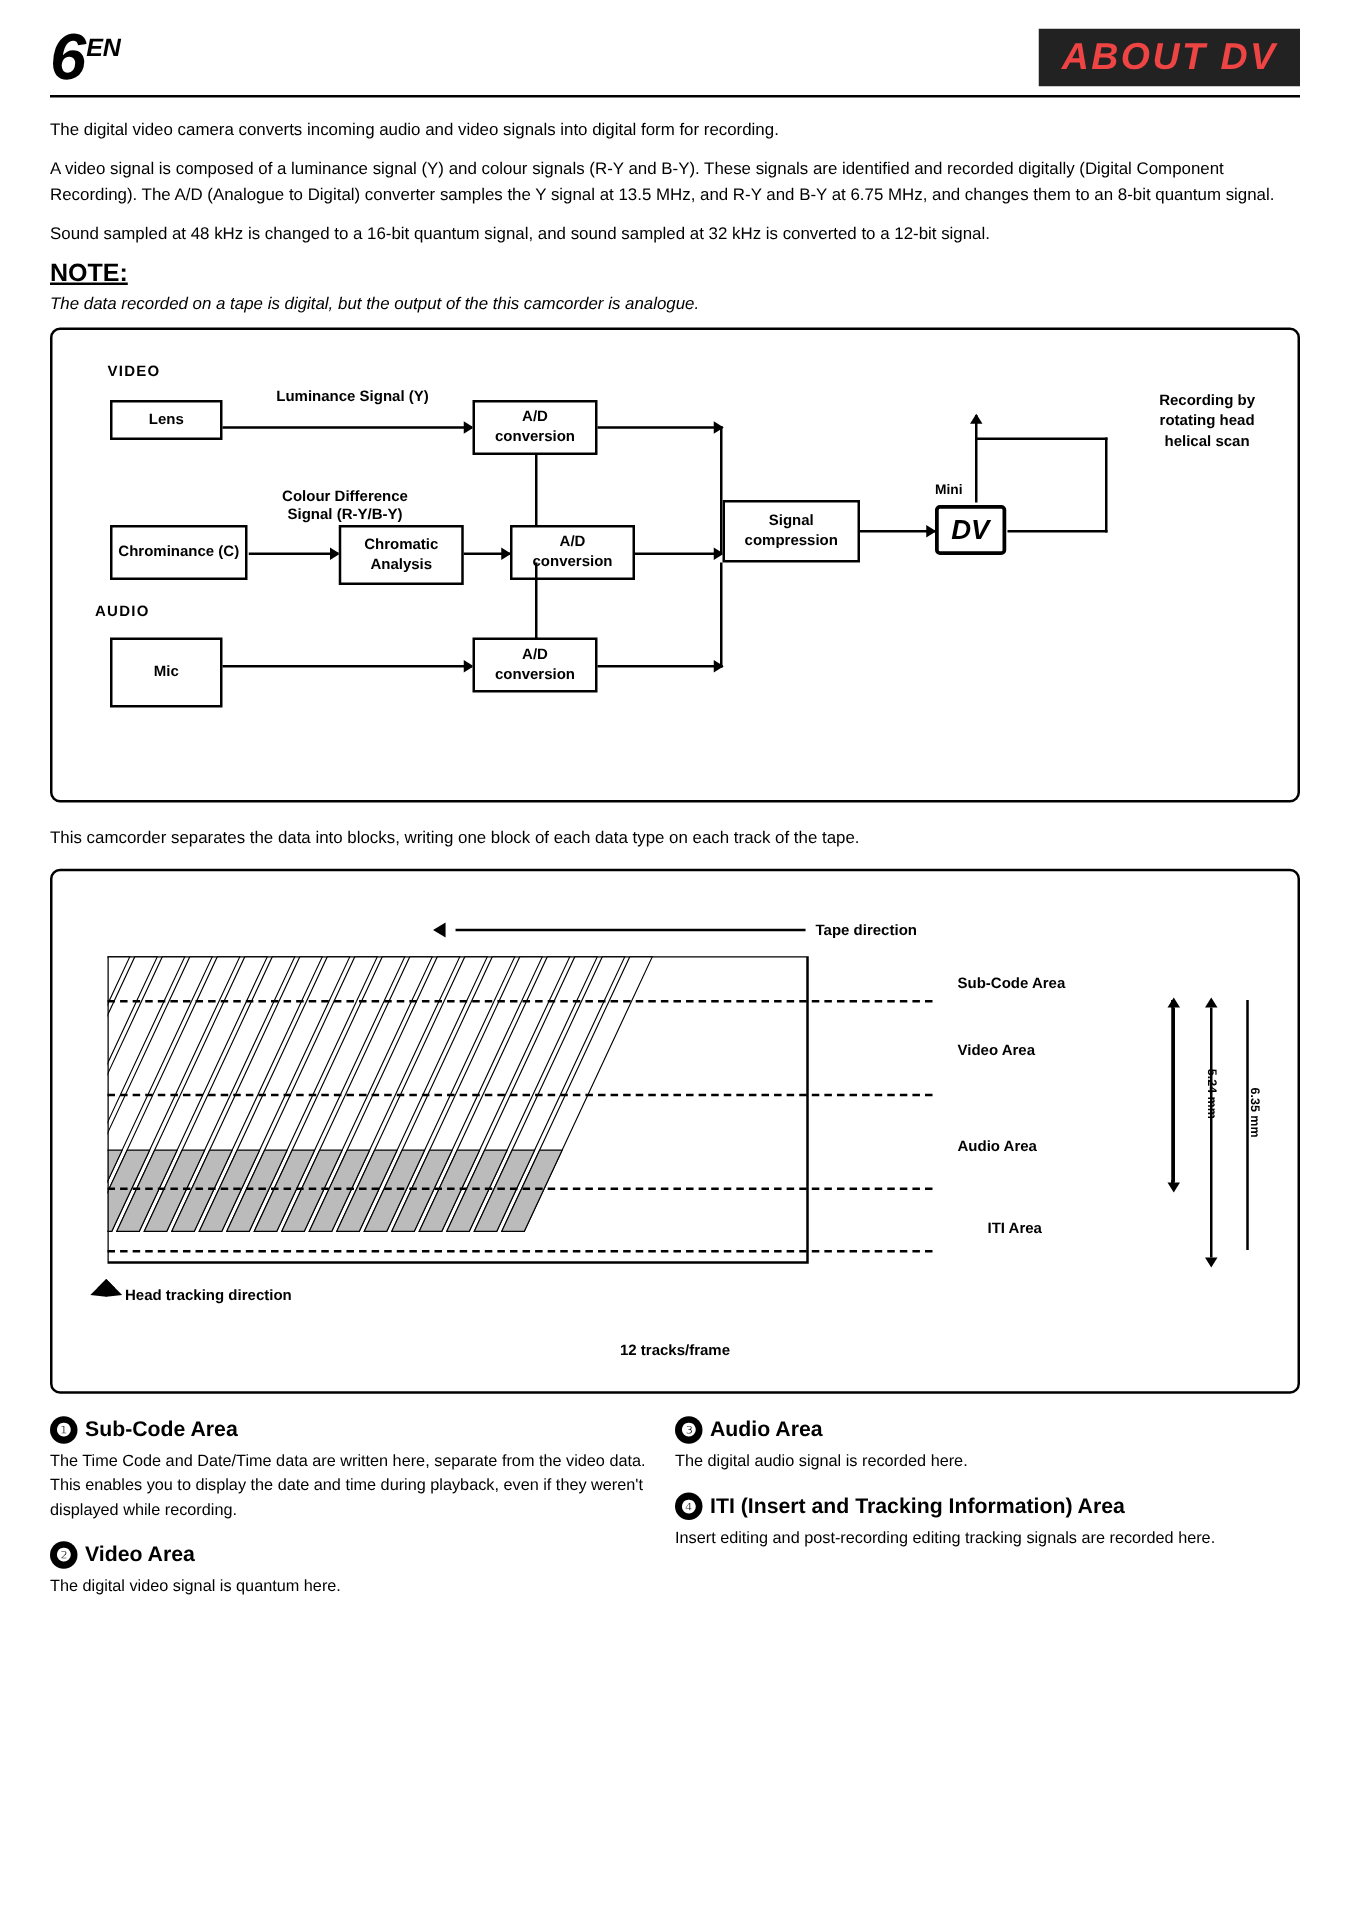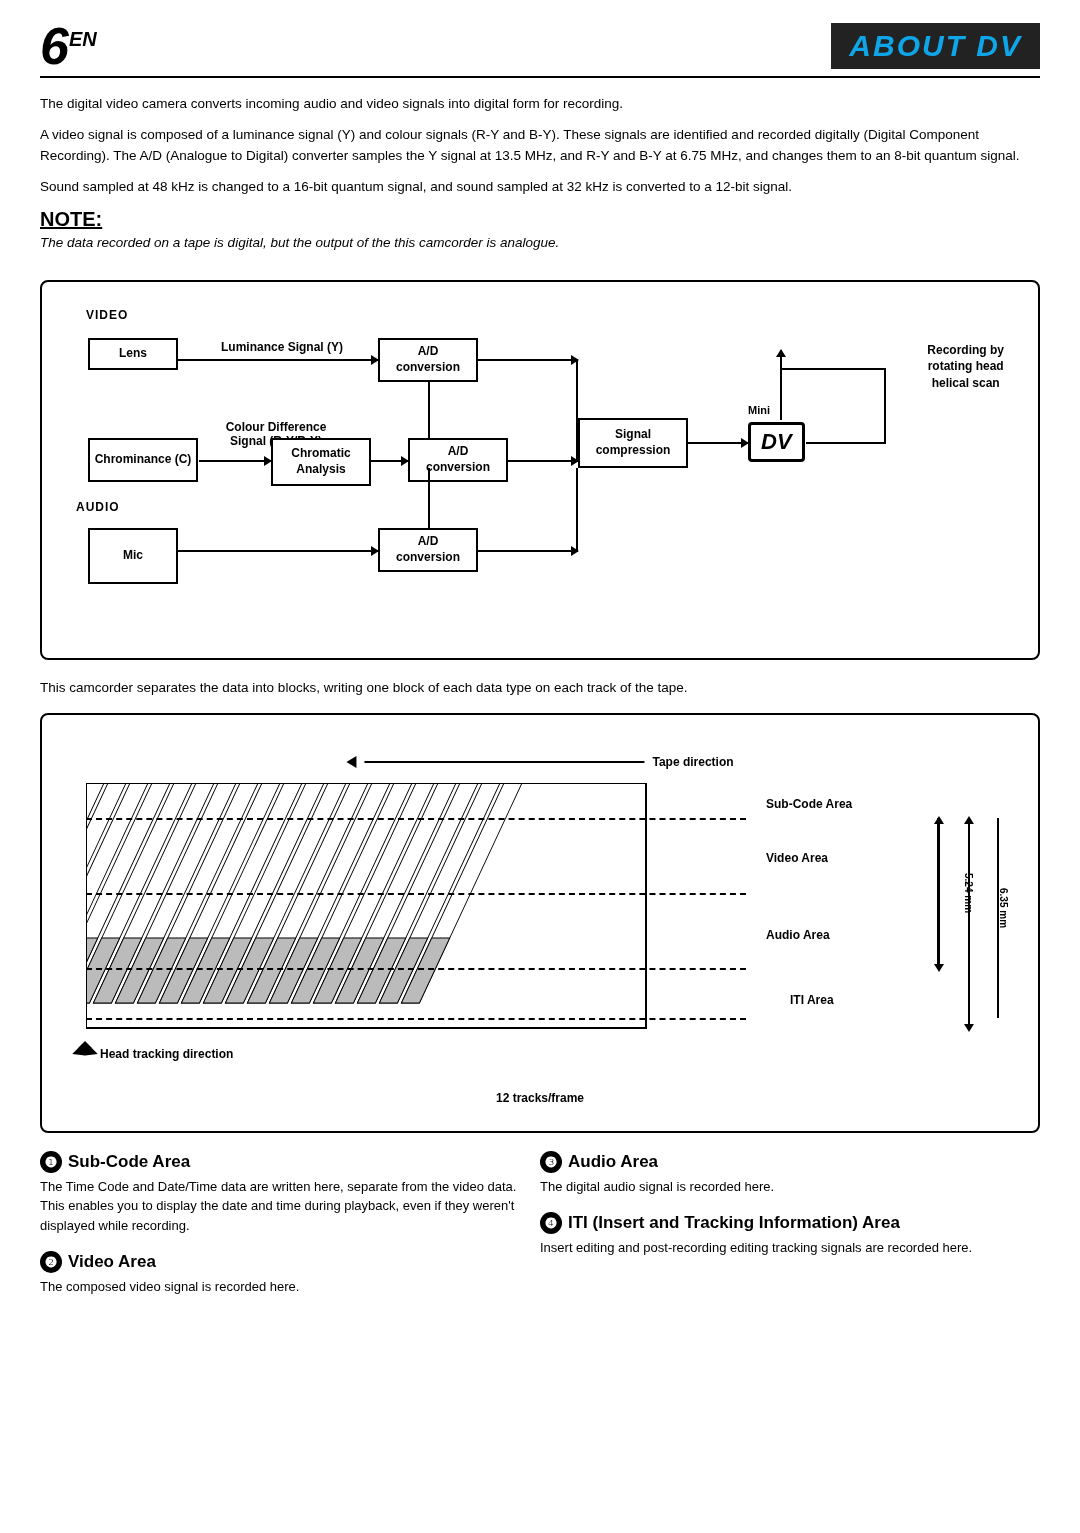--- a/index.html
+++ b/index.html
@@ -27,21 +27,21 @@
       font-style: italic;
       line-height: 1;
     }
     .page-number sup {
       font-size: 20px;
       vertical-align: super;
     }
     .header-right {
       margin-left: auto;
       background: #222;
-      color: #0ea5e9;
+      color: #ef4444;
       font-size: 30px;
       font-weight: bold;
       font-style: italic;
       padding: 6px 18px;
       letter-spacing: 2px;
     }
 
     
     .body-text {
       font-size: 13.5px;
@@ -53,21 +53,21 @@
     .note-header {
       font-size: 20px;
       font-weight: 900;
       text-decoration: underline;
       margin-bottom: 4px;
       margin-top: 6px;
     }
     .note-text {
       font-style: italic;
       font-size: 13.5px;
-      margin-bottom: 30px;
+      margin-bottom: 12px;
     }
 
     
     .diagram-box {
       border: 2px solid #000;
       border-radius: 8px;
       padding: 18px 24px;
       margin-bottom: 18px;
       position: relative;
     }
@@ -122,21 +122,20 @@
       border-left: 5px solid transparent;
       border-right: 5px solid transparent;
       border-bottom: 8px solid #000;
     }
 
     .label-text {
       position: absolute;
       font-size: 11.5px;
       font-weight: bold;
       text-align: center;
-      margin-top: 12px;
     }
     .section-label {
       position: absolute;
       font-size: 12px;
       font-weight: 900;
       letter-spacing: 1px;
     }
 
     
     .tape-section-text {
@@ -435,21 +434,21 @@
         <span class="num-circle">❶</span>
         <span>Sub-Code Area</span>
       </div>
       <p class="num-body">The Time Code and Date/Time data are written here, separate from the video data. This enables you to display the date and time during playback, even if they weren't displayed while recording.</p>
     </div>
     <div class="num-item">
       <div class="num-title">
         <span class="num-circle">❷</span>
         <span>Video Area</span>
       </div>
-      <p class="num-body">The composed video signal is recorded here.</p>
+      <p class="num-body">The digital video signal is quantum here.</p>
     </div>
   </div>
   <div class="numbered-col">
     <div class="num-item">
       <div class="num-title">
         <span class="num-circle">❸</span>
         <span>Audio Area</span>
       </div>
       <p class="num-body">The digital audio signal is recorded here.</p>
     </div>

